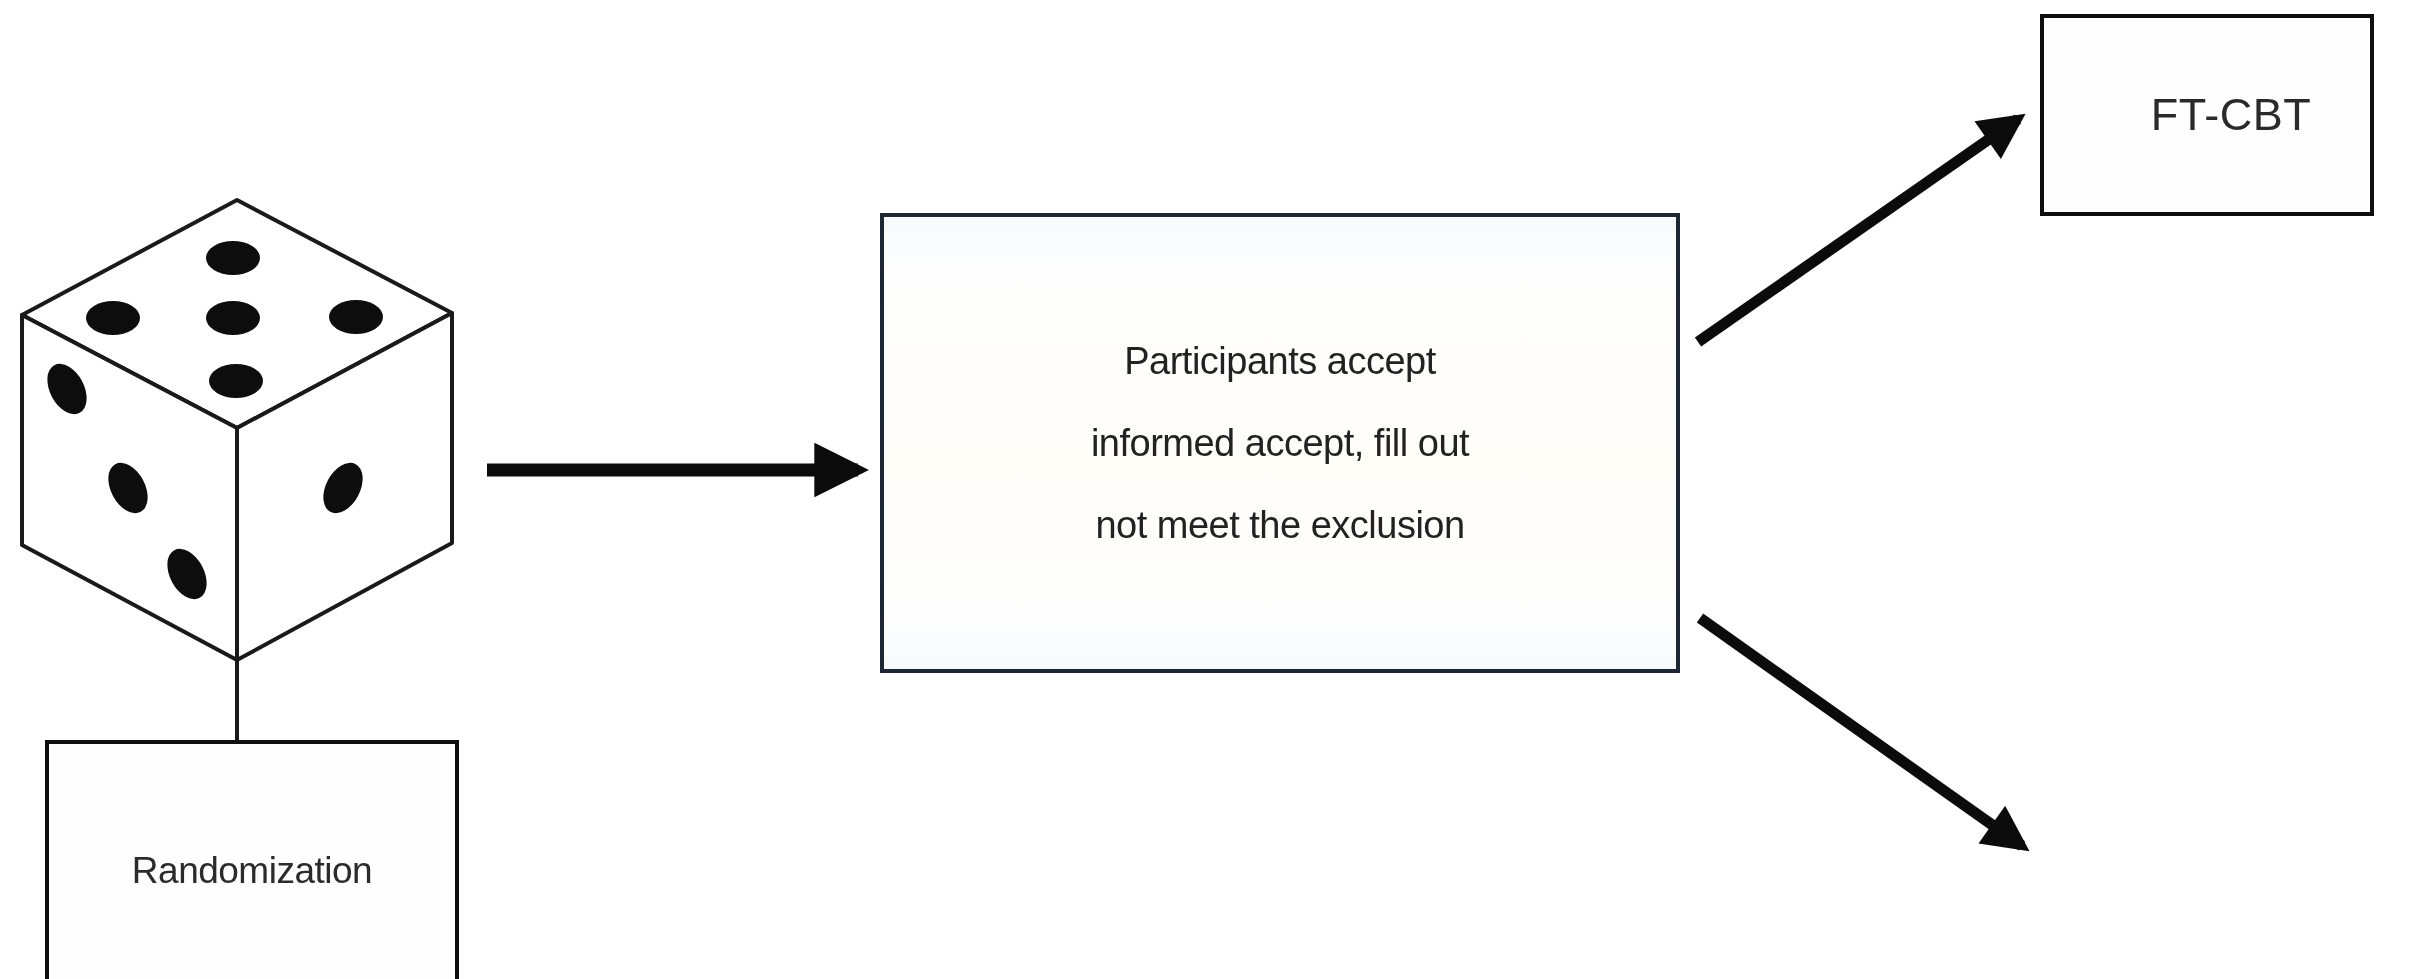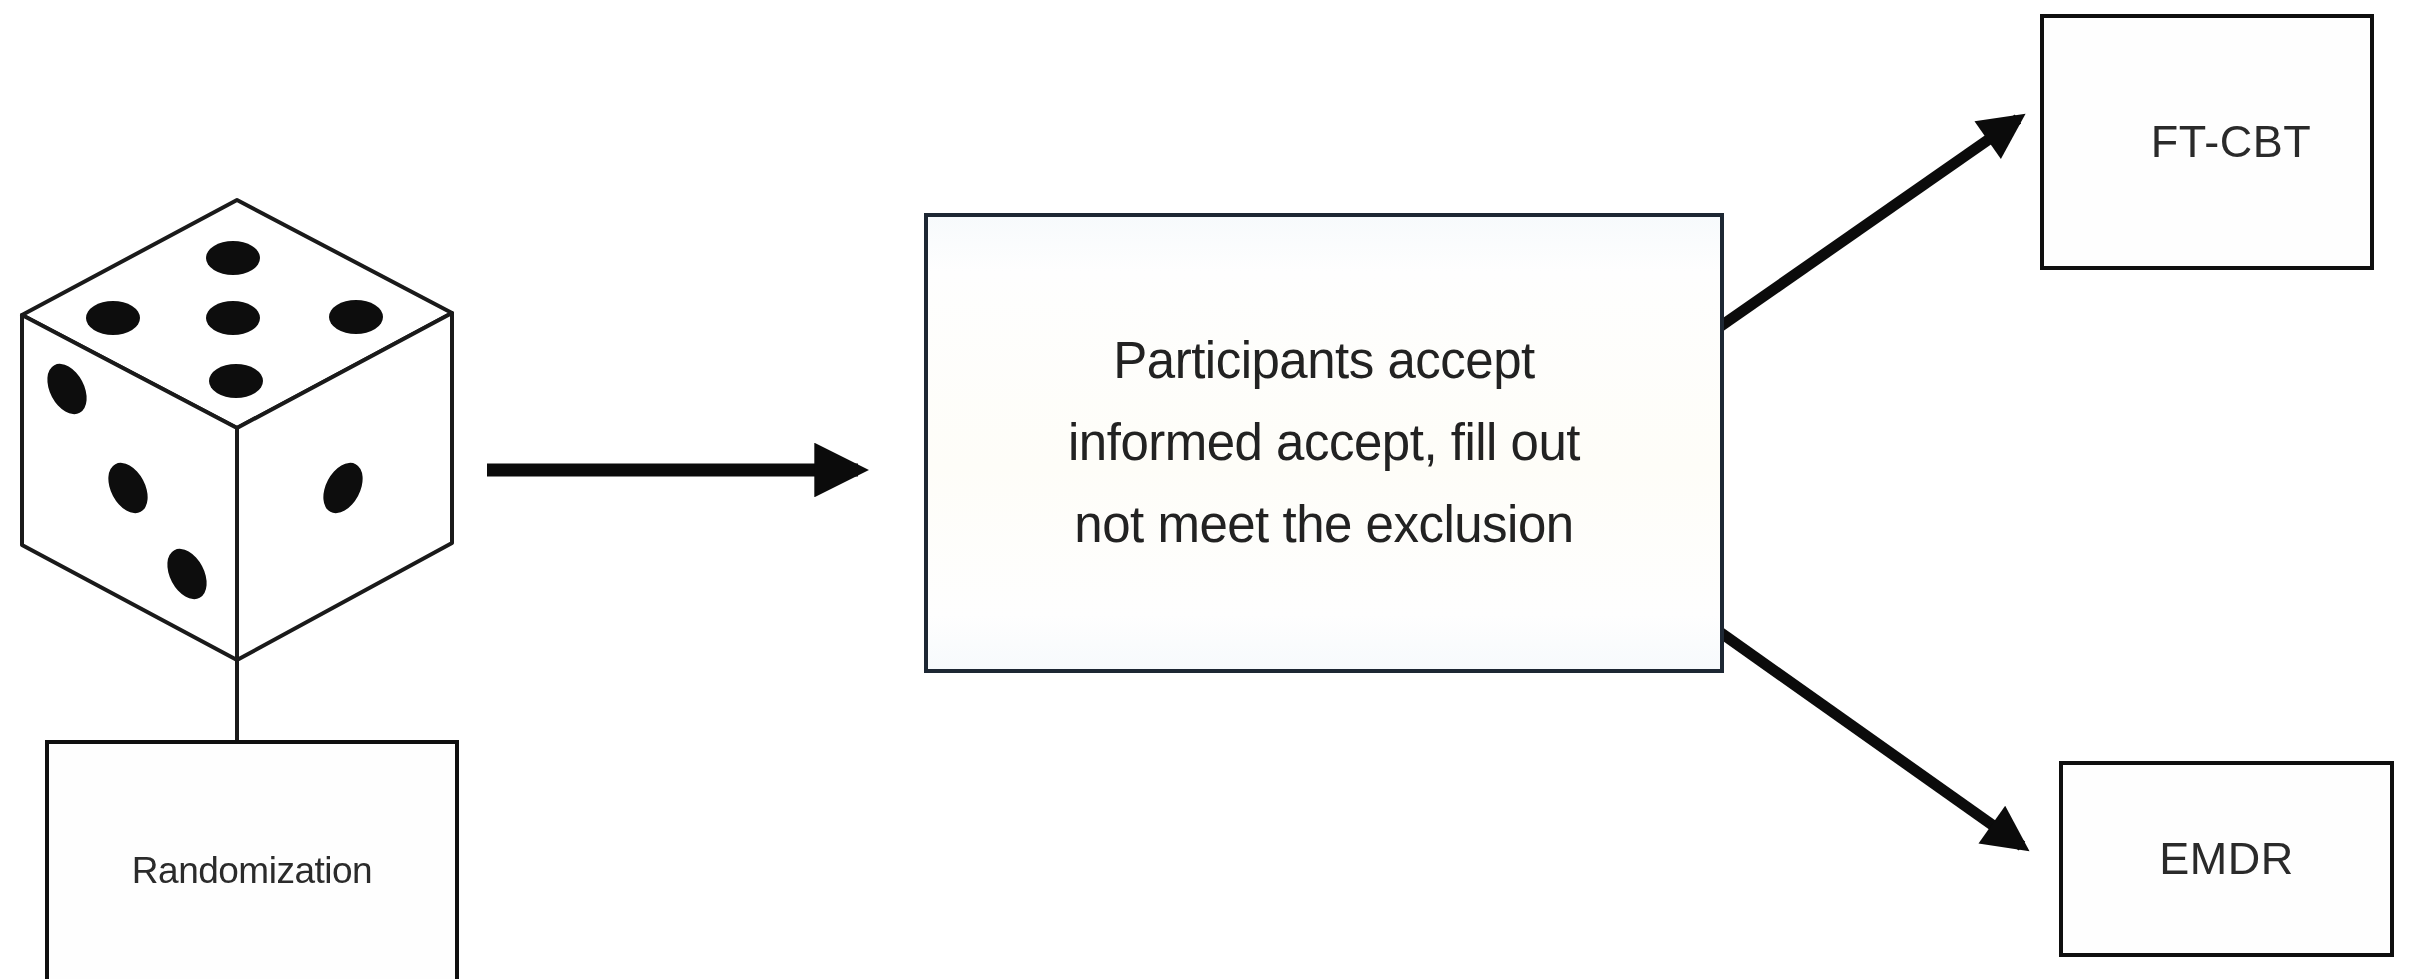--- a/index.html
+++ b/index.html
@@ -38,42 +38,42 @@
     top: 740px;
     width: 414px;
     height: 262px;
     border: 4px solid #0f0f0f;
     font-size: 37px;
     line-height: 56px;
     letter-spacing: -0.5px;
     color: #2b2b2b;
   }
   .consent-box {
-    left: 924px;
+    left: 880px;
     top: 213px;
     width: 800px;
     height: 460px;
     border: 4px solid #1d2733;
-    font-size: 51px;
+    font-size: 38px;
     line-height: 82px;
     letter-spacing: -0.5px;
     color: #222222;
     background: linear-gradient(180deg, #f7fafc 0%, #fefefe 12%, #fefdf8 55%, #fefefe 88%, #f7fafc 100%);
   }
   .outcome-box {
     border: 4px solid #0f0f0f;
     font-size: 45px;
     letter-spacing: 0.5px;
     color: #2a2a2a;
   }
   .ftcbt-box {
     left: 2040px;
     top: 14px;
     width: 334px;
-    height: 256px;
+    height: 202px;
     padding-left: 48px;
   }
   .emdr-box {
     left: 2059px;
     top: 761px;
     width: 335px;
     height: 196px;
   }
   .line-text {
     white-space: nowrap;
@@ -127,17 +127,14 @@
   <div class="dbox consent-box">
     <div class="line-text">Participants accept</div>
     <div class="line-text">informed accept, fill out</div>
     <div class="line-text">not meet the exclusion</div>
   </div>
 
   <div class="dbox outcome-box ftcbt-box">
     <div class="line-text">FT-CBT</div>
   </div>
 
-  <div class="dbox outcome-box emdr-box">
-    <div class="line-text">EMDR</div>
-  </div>
 
 </div>
 
 </body></html>

